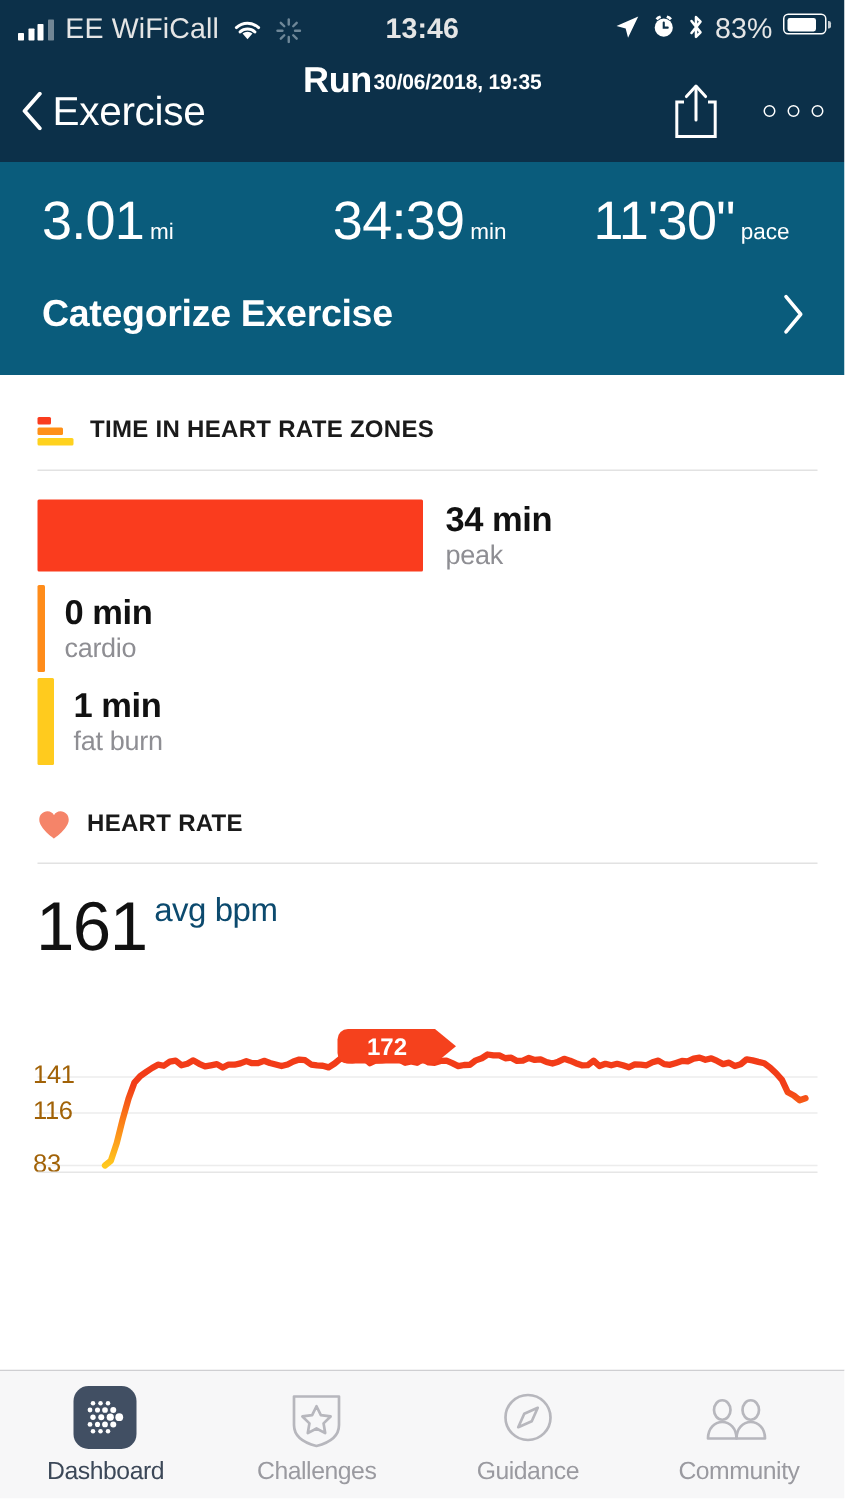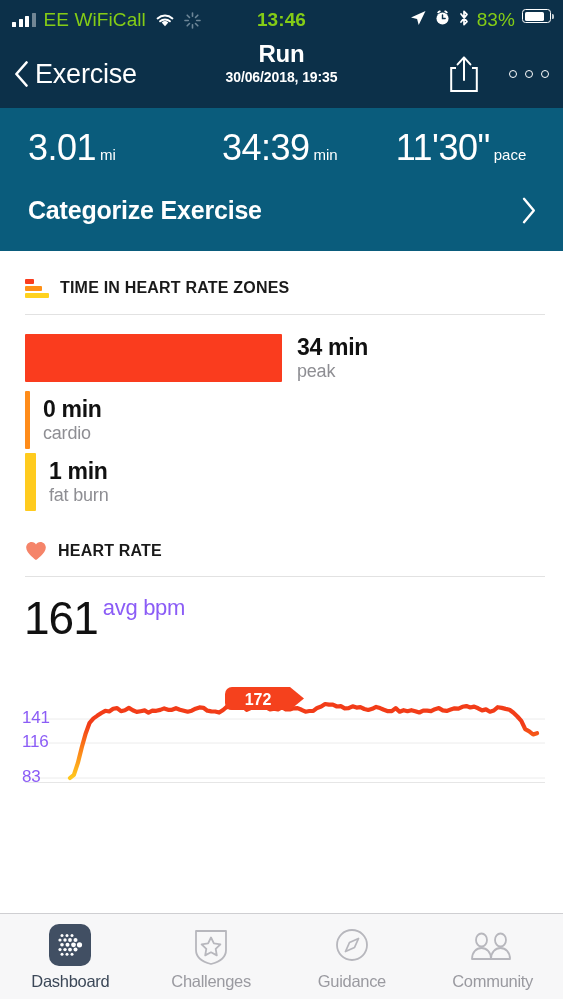--- a/index.html
+++ b/index.html
@@ -8,21 +8,21 @@
     font-family:"Liberation Sans", sans-serif;
     background:#ffffff;
     overflow:hidden;
     position:relative;
     -webkit-font-smoothing:antialiased;
   }
   #app { width:563px; height:999px; position:relative; display:flex; flex-direction:column; }
 
   
   .statusbar {
-    height:40px; background:#0c3049; color:#84cc16;
+    height:40px; background:#0c3049; color:#e5e5e5;
     display:flex; align-items:center; padding:0 12px;
     font-size:19px; font-weight:600; letter-spacing:.1px;
     flex:0 0 auto; position:relative;
   }
   .sb-left { display:flex; align-items:center; gap:8px; }
   .sig { display:flex; align-items:flex-end; gap:2.5px; height:14px; }
   .sig i { width:4px; background:#fff; border-radius:.5px; display:block; }
   .sig i:nth-child(1){ height:5px; }
   .sig i:nth-child(2){ height:8px; }
   .sig i:nth-child(3){ height:11px; }
@@ -50,21 +50,21 @@
   
   .navbar {
     background:#0c3049; color:#fff; height:68px;
     display:flex; padding:0 14px;
     position:relative; flex:0 0 auto;
   }
   .nav-back { display:flex; align-items:center; gap:6px; cursor:pointer; z-index:2; }
   .nav-back .label { font-size:27px; font-weight:400; letter-spacing:-.2px; }
   .nav-center {
     position:absolute; left:0; right:0; text-align:center; pointer-events:none;
-    display:flex; flex-direction:column; align-items:center; justify-content:center; gap:1px;
+    display:flex; flex-direction:row; align-items:center; justify-content:center; gap:1px;
   }
   .nav-title { font-size:24px; font-weight:600; letter-spacing:-.2px; }
   .nav-sub { font-size:14px; font-weight:600; letter-spacing:-.1px; }
   .nav-actions { margin-left:auto; display:flex; align-items:center; gap:30px; z-index:2; }
   .more-dots { display:flex; gap:8px; align-items:center; cursor:pointer; }
   .more-dots span {
     width:8px; height:8px; border:1.6px solid #fff; border-radius:50%; display:block;
   }
 
   
@@ -117,27 +117,27 @@
   .zone.peak .bar { width:257px; height:48px; background:#fa3c1e; }
   .zone.peak .txt { padding-left:15px; }
   .zone.cardio { margin-left:25px; margin-bottom:4px; }
   .zone.cardio .bar { width:5px; height:58px; background:#ff8c1a; }
   .zone.fatburn { margin-left:25px; }
   .zone.fatburn .bar { width:11px; height:58px; background:#ffcb1e; }
 
   
   .hr-big { display:flex; align-items:flex-start; padding:18px 0 0 24px; }
   .hr-big .num { font-size:46px; font-weight:300; color:#111; line-height:1; letter-spacing:-1px; }
-  .hr-big .lbl { font-size:22px; font-weight:400; color:#8b5cf6; margin-left:5px; letter-spacing:-.3px; }
+  .hr-big .lbl { font-size:22px; font-weight:400; color:#0c4a6e; margin-left:5px; letter-spacing:-.3px; }
 
   
   .chart-wrap { position:relative; margin-top:24px; height:120px; }
   .chart-svg { display:block; width:563px; height:120px; }
   .ytick {
-    position:absolute; left:22px; font-size:17px; color:#8b5cf6;
+    position:absolute; left:22px; font-size:17px; color:#a16207;
     font-weight:400; letter-spacing:-.2px; width:46px; text-align:left;
   }
   .bottom-rule { position:absolute; left:25px; right:18px; height:1px; background:#e6e6e6; }
 
   
   .tabbar {
     flex:0 0 auto; height:86px; background:#f7f7f8;
     border-top:1px solid #cfcfd2; display:flex; align-items:flex-start;
     padding-top:9px;
   }

